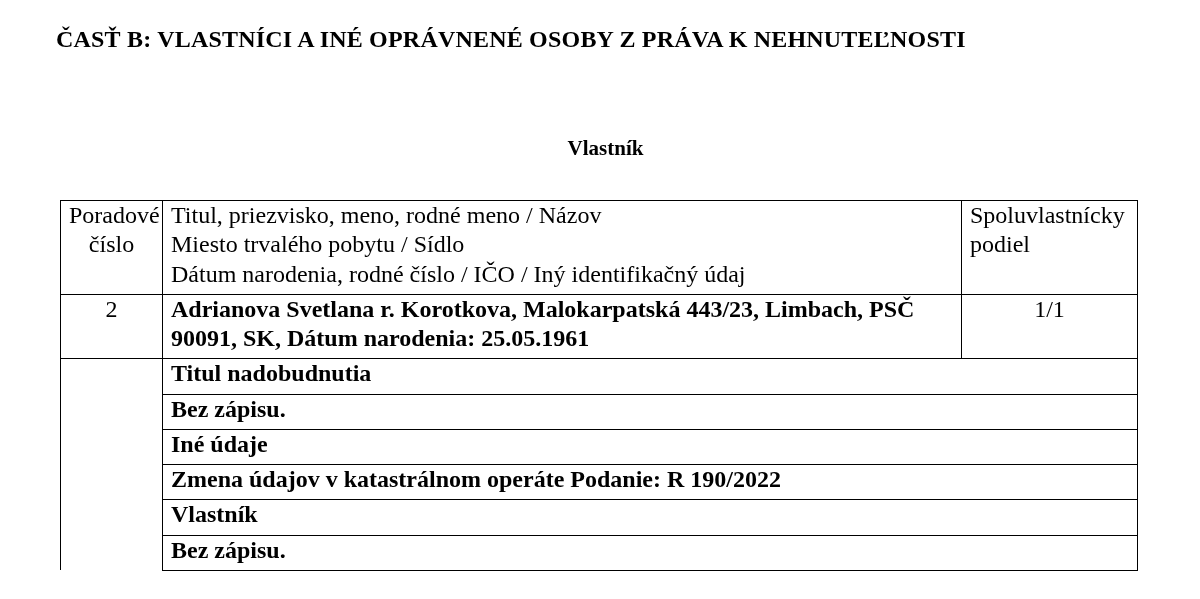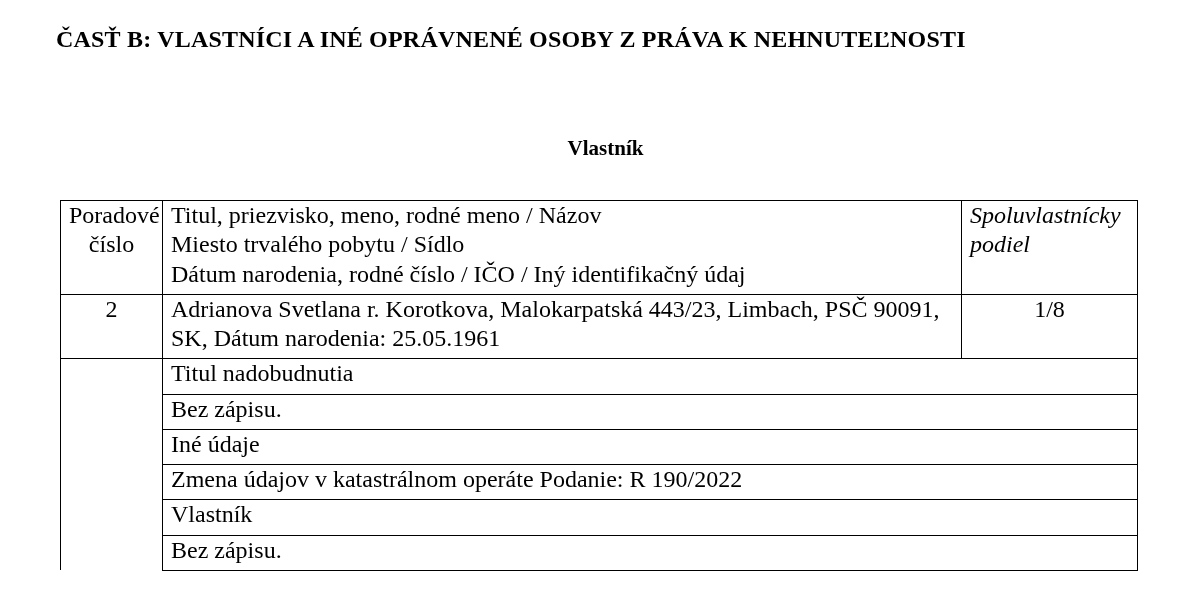--- a/index.html
+++ b/index.html
@@ -67,30 +67,30 @@
   }
   .hdr-num {
     text-align: center;
   }
   .hdr-main {
     text-align: left;
     margin-left: 44px;
   }
   .hdr-share {
     text-align: left;
-    font-style: italic;
   }
   .cell-center {
     text-align: center;
   }
   .owner-name {
-    font-weight: normal;
+    font-weight: bold;
   }
   .sub-row td {
     border-top: 1px solid #000000;
+    font-weight: bold;
   }
   .spacer-cell {
     border-top: none !important;
     border-bottom: none !important;
     border-right: 1px solid #000000;
     border-left: 1px solid #000000;
   }
 </style>
 </head>
 <body>
@@ -121,21 +121,21 @@
         </td>
         <td class="hdr-share">
           <div>Spoluvlastnícky</div>
           <div>podiel</div>
         </td>
       </tr>
 
       <tr>
         <td class="cell-center">2</td>
         <td class="owner-name">Adrianova Svetlana r. Korotkova, Malokarpatská 443/23, Limbach, PSČ 90091, SK, Dátum narodenia: 25.05.1961</td>
-        <td class="cell-center">1/8</td>
+        <td class="cell-center">1/1</td>
       </tr>
 
       <tr class="sub-row">
         <td class="spacer-cell" rowspan="6"></td>
         <td colspan="2">Titul nadobudnutia</td>
       </tr>
       <tr class="sub-row">
         <td colspan="2">Bez zápisu.</td>
       </tr>
       <tr class="sub-row">

